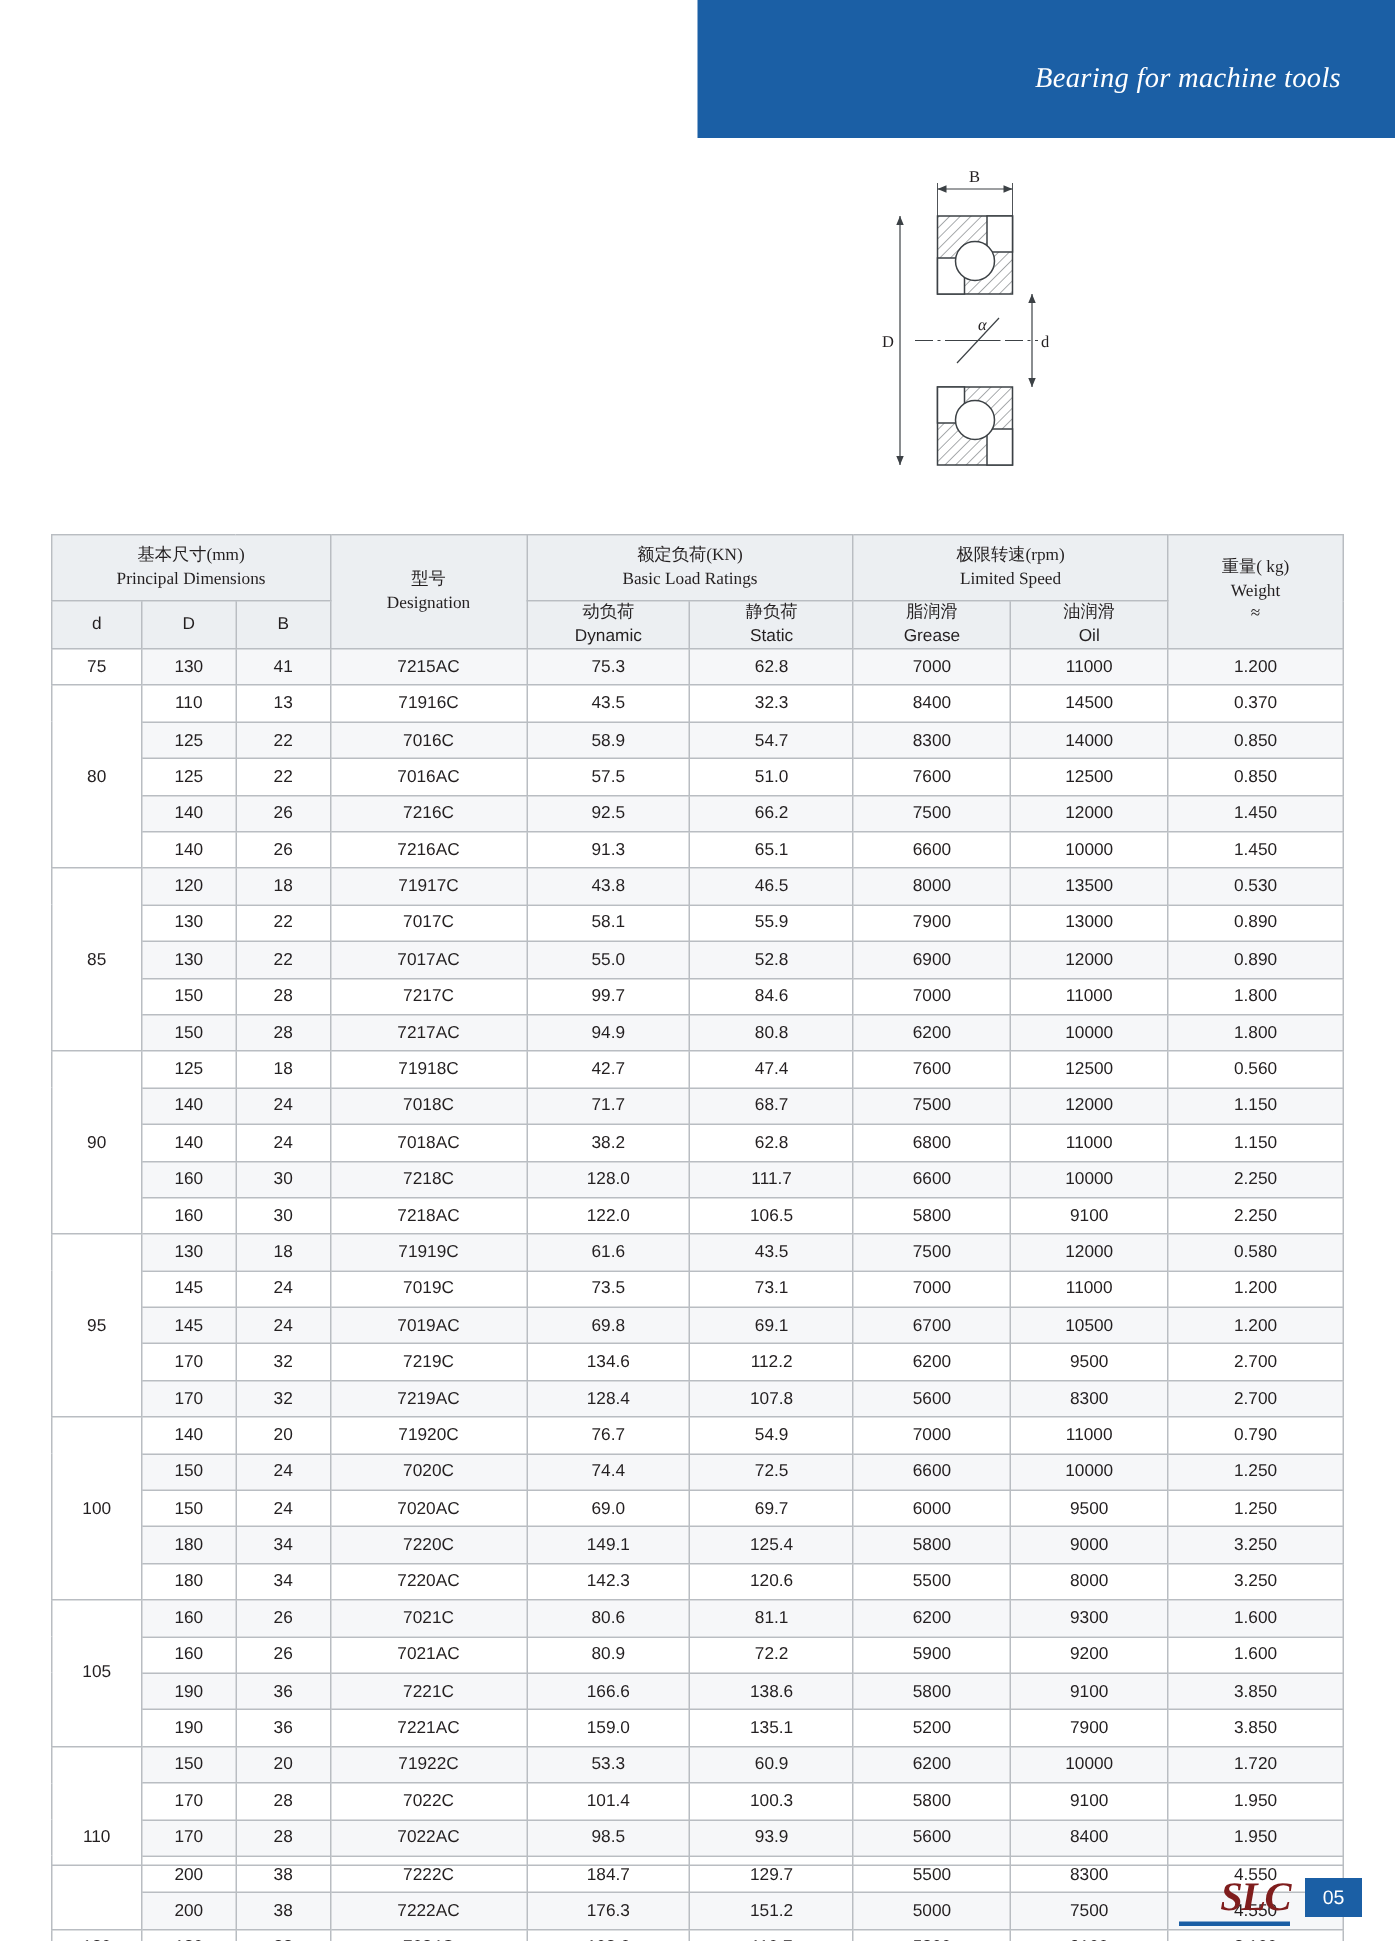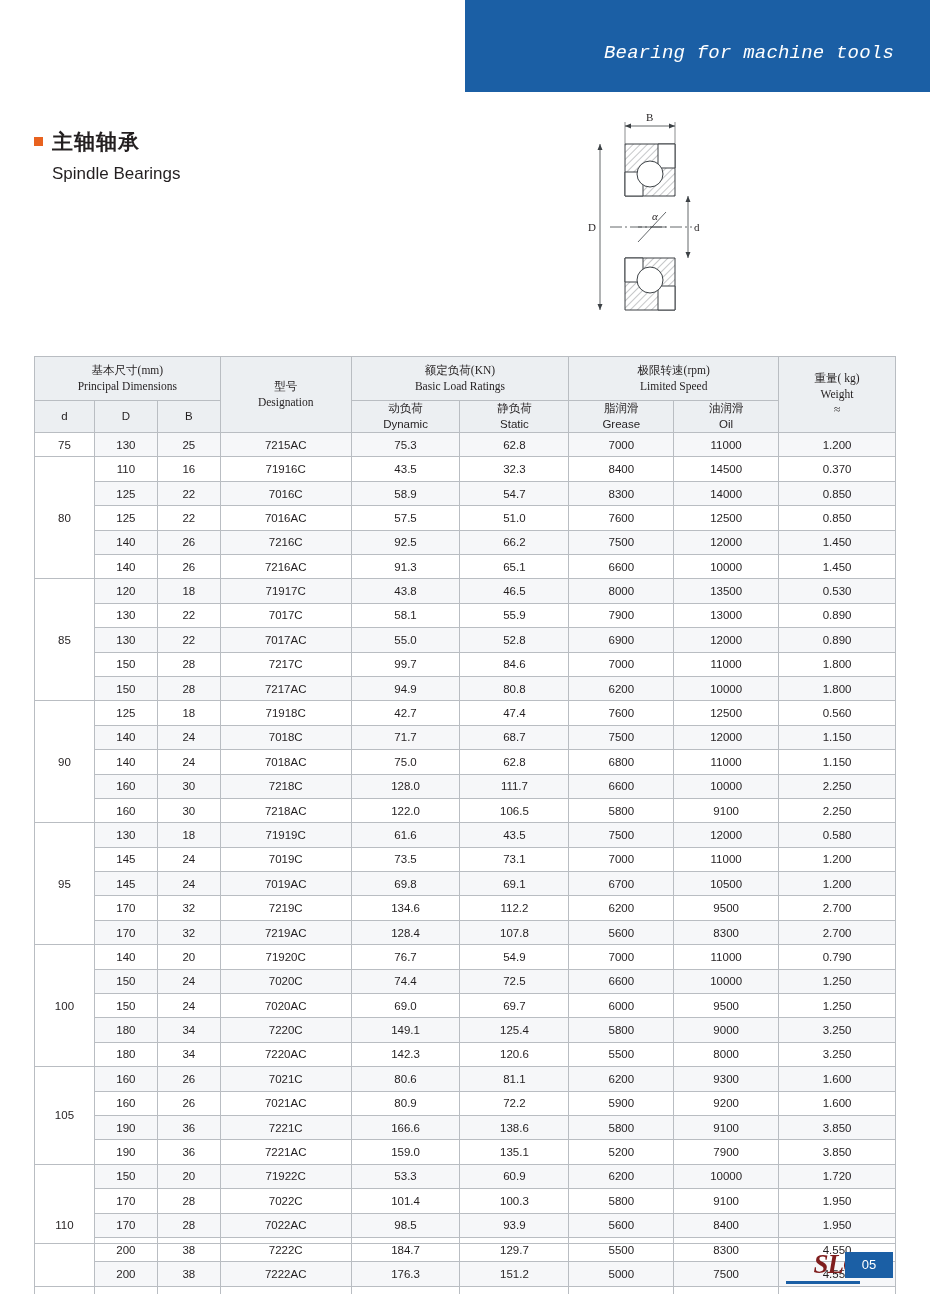--- a/index.html
+++ b/index.html
@@ -30,21 +30,21 @@
     height: 92px;
     background: #1b5fa5;
   }
   .header-title {
     position: absolute;
     right: 36px;
     top: 42px;
     font-size: 19px;
     font-style: italic;
     color: #ffffff;
-    font-family: Liberation Mono, monospace;
+    font-family: Liberation Serif, serif;
     letter-spacing: 0.2px;
   }
 
   
   .section-title-wrap {
     position: absolute;
     left: 34px;
     top: 128px;
   }
   .sq-bullet {
@@ -145,45 +145,39 @@
   .logo-underline {
     position: absolute;
     right: 70px;
     top: 1281px;
     width: 74px;
     height: 3px;
     background: #1b5fa5;
   }
   .page-num {
     position: absolute;
-    right: 37px;
+    right: 22px;
     top: 1252px;
-    width: 48px;
+    width: 38px;
     height: 26px;
     background: #1b5fa5;
     color: #ffffff;
     font-size: 13px;
     text-align: center;
     line-height: 26px;
   }
 </style>
 </head>
 <body>
 
 <div class="page">
 
   <div class="header-band"></div>
   <div class="header-title">Bearing for machine tools</div>
 
-  <div class="section-title-wrap">
-    <div>
-      <span class="sq-bullet"></span><span class="title-cn">主轴轴承</span>
-    </div>
-    <div class="title-en">Spindle Bearings</div>
-  </div>
 
   <div class="drawing">
     <svg width="230" height="230" viewBox="0 0 230 230">
       <defs>
         <pattern id="hatch" width="5" height="5" patternTransform="rotate(45)" patternUnits="userSpaceOnUse">
           <line x1="0" y1="0" x2="0" y2="5" stroke="#5a5f63" stroke-width="0.7"></line>
         </pattern>
       </defs>
 
       <path d="M45,32 L95,32 L95,84 L45,84 Z" fill="url(#hatch)" stroke="#3c4145" stroke-width="1"></path>
@@ -278,32 +272,32 @@
         <td>
           <div>油润滑</div>
           <div>Oil</div>
         </td>
       </tr>
     </thead>
     <tbody id="table-body">
         <tr class="group-sep">
           <td class="d-col">75</td>
           <td>130</td>
-          <td>25</td>
+          <td>41</td>
           <td>7215AC</td>
           <td>75.3</td>
           <td>62.8</td>
           <td>7000</td>
           <td>11000</td>
           <td>1.200</td>
         </tr>
         <tr class="group-sep">
           <td class="d-col" rowspan="5">80</td>
           <td>110</td>
-          <td>16</td>
+          <td>13</td>
           <td>71916C</td>
           <td>43.5</td>
           <td>32.3</td>
           <td>8400</td>
           <td>14500</td>
           <td>0.370</td>
         </tr>
         <tr>
           <td>125</td>
           <td>22</td>
@@ -413,21 +407,21 @@
           <td>71.7</td>
           <td>68.7</td>
           <td>7500</td>
           <td>12000</td>
           <td>1.150</td>
         </tr>
         <tr>
           <td>140</td>
           <td>24</td>
           <td>7018AC</td>
-          <td>75.0</td>
+          <td>38.2</td>
           <td>62.8</td>
           <td>6800</td>
           <td>11000</td>
           <td>1.150</td>
         </tr>
         <tr>
           <td>160</td>
           <td>30</td>
           <td>7218C</td>
           <td>128.0</td>

